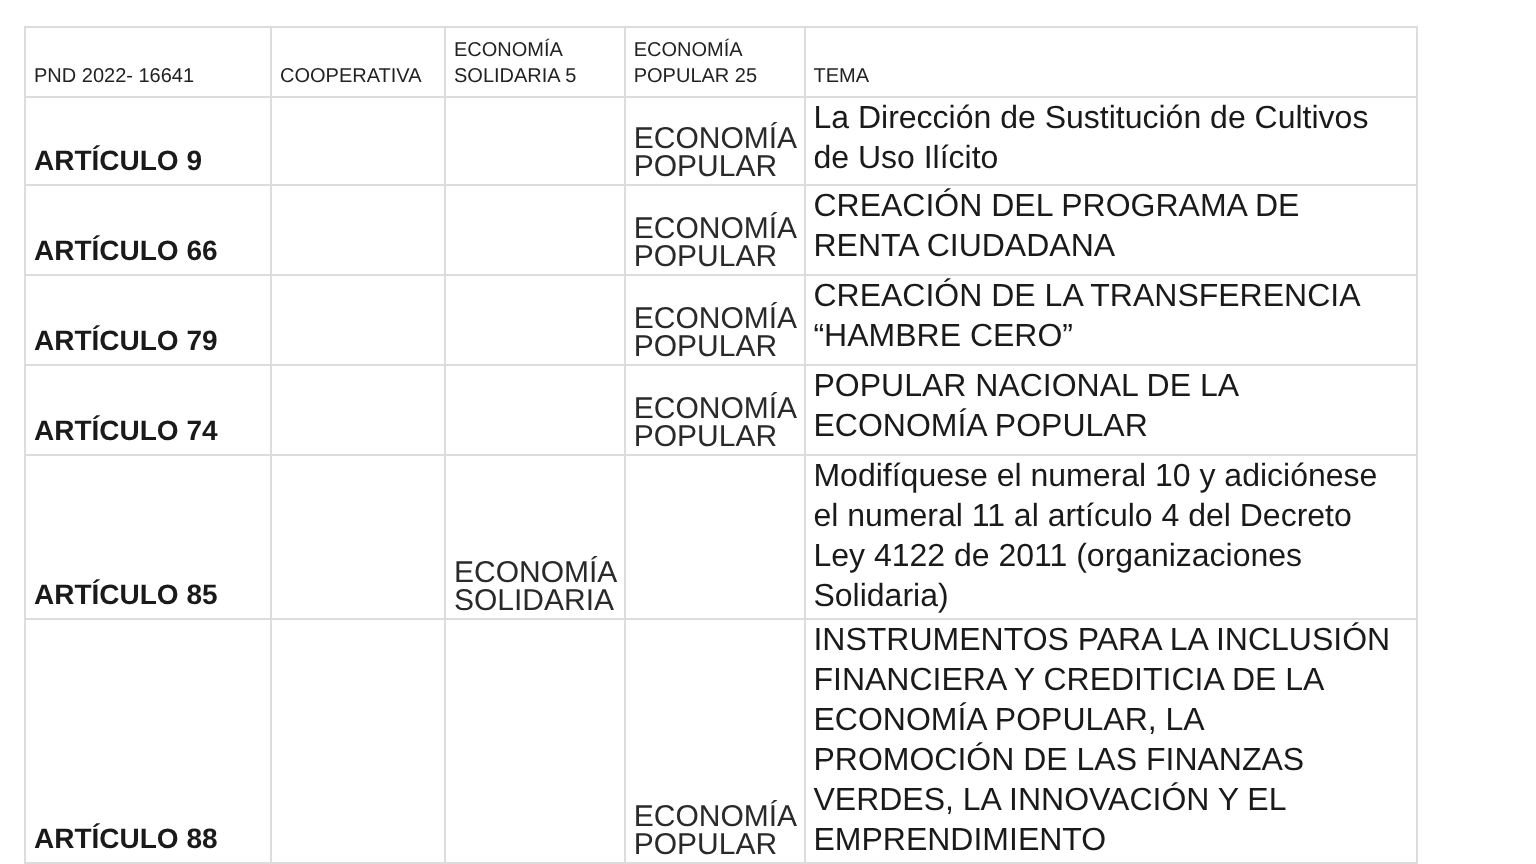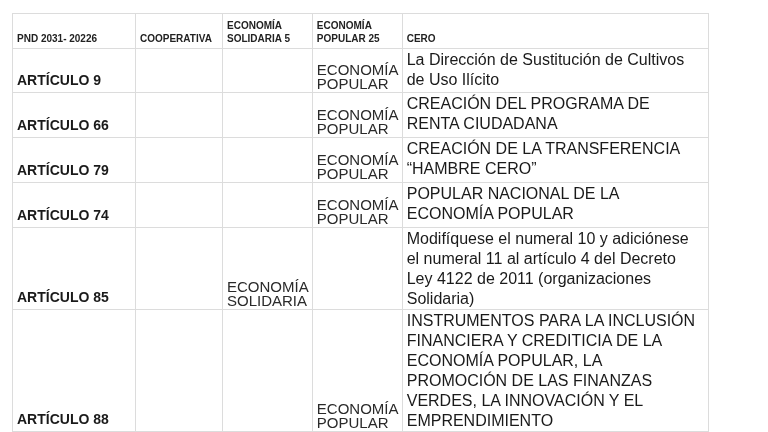--- a/index.html
+++ b/index.html
@@ -1,45 +1,45 @@
 <!DOCTYPE html>
 <html><head>
 <meta charset="utf-8">
 <style>
   html, body { margin: 0; padding: 0; background: #ffffff; }
   body { width: 768px; height: 432px; overflow: hidden; position: relative;
          font-family: "Liberation Sans", sans-serif; color: #1a1a1a; }
   table { position: absolute; left: 12px; top: 13px; border-collapse: collapse; table-layout: fixed; }
   td, th { border: 1px solid #dcdcdc; padding: 0 4px; vertical-align: bottom; text-align: left; }
-  th { font-weight: bold; font-size: 10px; line-height: 13px; height: 31px; padding-bottom: 3px; color: #222; }
+  th { font-weight: normal; font-size: 10px; line-height: 13px; height: 31px; padding-bottom: 3px; color: #222; }
   td.art { font-size: 14px; line-height: 17px; padding-bottom: 3px; font-weight: bold; }
   td.tag { font-size: 15px; line-height: 14px; padding-bottom: 1px; color: #2a2a2a; }
   td.tema { font-size: 16px; line-height: 20px; vertical-align: top; padding-top: 1px; padding-left: 4px; }
   td.tema.center { vertical-align: middle; }
   td.tag.top { vertical-align: top; padding-top: 0; }
   .c1 { width: 123px; } .c2 { width: 87px; } .c3 { width: 86px; } .c4 { width: 85px; } .c5 { width: 306px; }
 </style>
 </head>
 <body>
 
 <table>
   <colgroup>
       <col class="c1">
       <col class="c2">
       <col class="c3">
       <col class="c4">
       <col class="c5">
     </colgroup>
   <thead>
     <tr>
-      <th>PND 2031- 20226</th>
+      <th>PND 2022- 16641</th>
       <th>COOPERATIVA</th>
       <th>ECONOMÍA SOLIDARIA 5</th>
       <th>ECONOMÍA POPULAR 25</th>
-      <th>CERO</th>
+      <th>TEMA</th>
     </tr>
   </thead>
   <tbody>
     <tr style="height:44px">
       <td class="art">ARTÍCULO 9</td>
       <td></td>
       <td class="tag"></td>
       <td class="tag">ECONOMÍA POPULAR</td>
       <td class="tema">La Dirección de Sustitución de Cultivos de Uso Ilícito</td>
     </tr>

